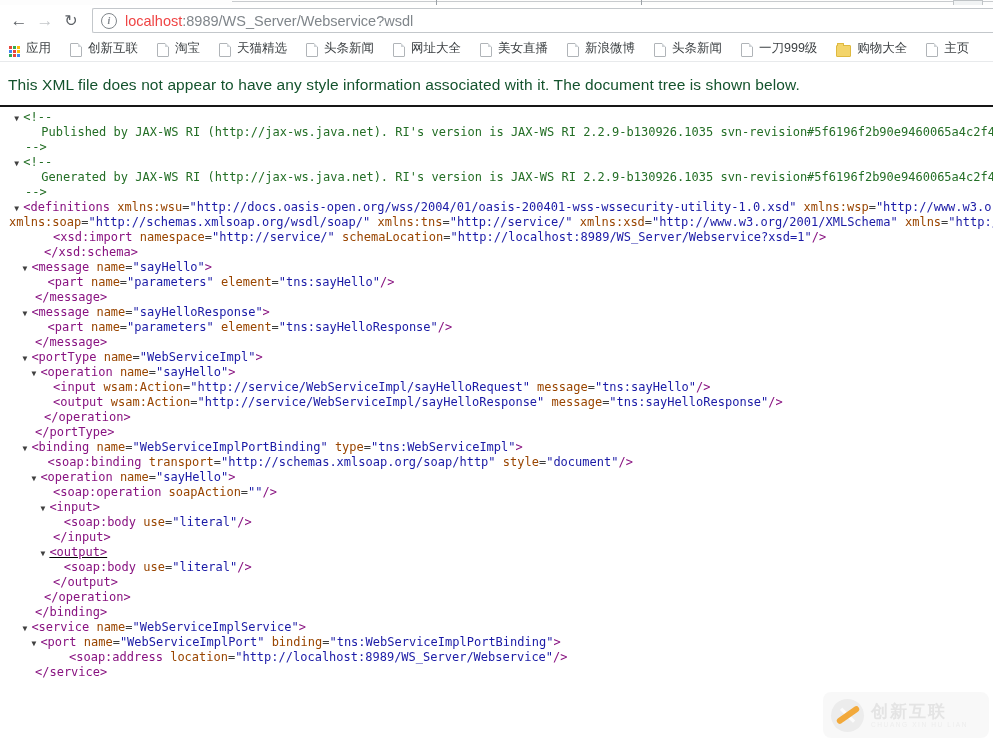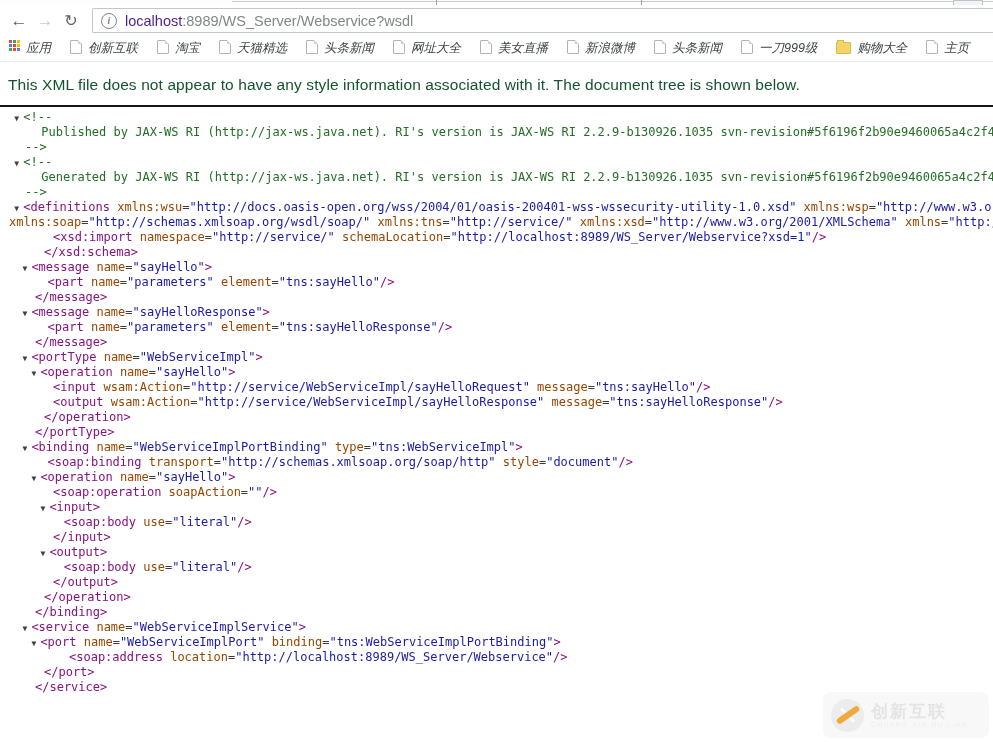--- a/index.html
+++ b/index.html
@@ -19,28 +19,28 @@
   .navbtn { width:26px; height:26px; display:flex; align-items:center; justify-content:center;
             font-size:17px; color:#5f6368; cursor:pointer; user-select:none; }
   .navbtn.disabled { color:#c4c7ca; }
   .navbtn.reload { font-size:16px; }
   .omnibox { flex:1; height:23px; border:1px solid #c3c7cb; border-right:none; border-radius:2px 0 0 2px;
              margin-left:8px; display:flex; align-items:center; padding:0 8px; background:#fff; }
   .info-ic { width:14px; height:14px; border:1.4px solid #80868b; border-radius:50%; color:#80868b;
              font-size:10px; line-height:13px; text-align:center; font-family:"Liberation Serif",serif;
              font-style:italic; font-weight:bold; margin-right:8px; flex:none; }
   .url { font-size:14.5px; white-space:nowrap; }
-  .url .host { color:#4c1d95;margin-top:32px; }
+  .url .host { color:#ef4444;margin-top:32px; }
   .url .rest { color:#80868b; }
 
   
   .bookmarks { height:25px; display:flex; align-items:center; padding-left:9px;
                border-bottom:1px solid #e8eaec; font-size:12.5px; color:#3c4043;
                white-space:nowrap; overflow:hidden; }
-  .bm-item { display:flex; align-items:flex-start; margin-right:19px; cursor:pointer; flex:none;font-style:italic; }
+  .bm-item { display:flex; align-items:flex-end; margin-right:19px; cursor:pointer; flex:none; }
   .bm-item .lbl { margin-left:6px; }
   .apps-ic { display:grid; grid-template-columns:repeat(3,3px); grid-template-rows:repeat(3,3px);
              gap:1px; }
   .apps-ic i { display:block; }
   .pg-ico { width:10px; height:12px; border:1px solid #b0b4b8; border-radius:1px; background:#fff; position:relative; }
   .pg-ico::before { content:""; position:absolute; top:-1px; right:-1px; width:0; height:0;
                     border-style:solid; border-width:0 4px 4px 0; border-color:#fff #fff #cfd3d6 #fff; }
   .fd-ico { width:13px; height:10px; background:#f3d46a; border:1px solid #dfb93f; border-radius:1px; position:relative; margin-top:2px; }
   .fd-ico::before { content:""; position:absolute; top:-3px; left:0; width:5px; height:2px;
                     background:#f3d46a; border:1px solid #dfb93f; border-bottom:none; border-radius:1px 1px 0 0; }
@@ -189,29 +189,28 @@
     <div class="line" style="padding-left: 44px;"><span class="ar"></span><span class="tag">&lt;output</span><span class="pl"> </span><span class="attr">wsam:Action</span><span class="eq">=</span><span class="val">"http://service/WebServiceImpl/sayHelloResponse"</span><span class="pl"> </span><span class="attr">message</span><span class="eq">=</span><span class="val">"tns:sayHelloResponse"</span><span class="tag">/&gt;</span></div>
     <div class="line" style="padding-left: 35px;"><span class="ar"></span><span class="tag">&lt;/operation&gt;</span></div>
     <div class="line" style="padding-left: 26px;"><span class="ar"></span><span class="tag">&lt;/portType&gt;</span></div>
     <div class="line" style="padding-left: 22.4px;"><span class="ar">▼</span><span class="tag">&lt;binding</span><span class="pl"> </span><span class="attr">name</span><span class="eq">=</span><span class="val">"WebServiceImplPortBinding"</span><span class="pl"> </span><span class="attr">type</span><span class="eq">=</span><span class="val">"tns:WebServiceImpl"</span><span class="tag">&gt;</span></div>
     <div class="line" style="padding-left: 38.6px;"><span class="ar"></span><span class="tag">&lt;soap:binding</span><span class="pl"> </span><span class="attr">transport</span><span class="eq">=</span><span class="val">"http://schemas.xmlsoap.org/soap/http"</span><span class="pl"> </span><span class="attr">style</span><span class="eq">=</span><span class="val">"document"</span><span class="tag">/&gt;</span></div>
     <div class="line" style="padding-left: 31.4px;"><span class="ar">▼</span><span class="tag">&lt;operation</span><span class="pl"> </span><span class="attr">name</span><span class="eq">=</span><span class="val">"sayHello"</span><span class="tag">&gt;</span></div>
     <div class="line" style="padding-left: 44px;"><span class="ar"></span><span class="tag">&lt;soap:operation</span><span class="pl"> </span><span class="attr">soapAction</span><span class="eq">=</span><span class="val">""</span><span class="tag">/&gt;</span></div>
     <div class="line" style="padding-left: 40.4px;"><span class="ar">▼</span><span class="tag">&lt;input&gt;</span></div>
     <div class="line" style="padding-left: 54.8px;"><span class="ar"></span><span class="tag">&lt;soap:body</span><span class="pl"> </span><span class="attr">use</span><span class="eq">=</span><span class="val">"literal"</span><span class="tag">/&gt;</span></div>
     <div class="line" style="padding-left: 44px;"><span class="ar"></span><span class="tag">&lt;/input&gt;</span></div>
-    <div class="line" style="padding-left: 40.4px;"><span class="ar">▼</span><span class="tag">&lt;output&gt;</span></div>
+    <div class="line" style="padding-left: 40.4px; text-decoration: underline;"><span class="ar">▼</span><span class="tag">&lt;output&gt;</span></div>
     <div class="line" style="padding-left: 54.8px;"><span class="ar"></span><span class="tag">&lt;soap:body</span><span class="pl"> </span><span class="attr">use</span><span class="eq">=</span><span class="val">"literal"</span><span class="tag">/&gt;</span></div>
     <div class="line" style="padding-left: 44px;"><span class="ar"></span><span class="tag">&lt;/output&gt;</span></div>
     <div class="line" style="padding-left: 35px;"><span class="ar"></span><span class="tag">&lt;/operation&gt;</span></div>
     <div class="line" style="padding-left: 26px;"><span class="ar"></span><span class="tag">&lt;/binding&gt;</span></div>
     <div class="line" style="padding-left: 22.4px;"><span class="ar">▼</span><span class="tag">&lt;service</span><span class="pl"> </span><span class="attr">name</span><span class="eq">=</span><span class="val">"WebServiceImplService"</span><span class="tag">&gt;</span></div>
     <div class="line" style="padding-left: 31.4px;"><span class="ar">▼</span><span class="tag">&lt;port</span><span class="pl"> </span><span class="attr">name</span><span class="eq">=</span><span class="val">"WebServiceImplPort"</span><span class="pl"> </span><span class="attr">binding</span><span class="eq">=</span><span class="val">"tns:WebServiceImplPortBinding"</span><span class="tag">&gt;</span></div>
     <div class="line" style="padding-left: 60px;"><span class="ar"></span><span class="tag">&lt;soap:address</span><span class="pl"> </span><span class="attr">location</span><span class="eq">=</span><span class="val">"http://localhost:8989/WS_Server/Webservice"</span><span class="tag">/&gt;</span></div>
-    <div class="line" style="padding-left: 35px;"><span class="ar"></span><span class="tag">&lt;/port&gt;</span></div>
     <div class="line" style="padding-left: 26px;"><span class="ar"></span><span class="tag">&lt;/service&gt;</span></div>
   </div>
 
 <div class="wm">
   <span class="wm-circle">
     <span class="x">✕</span>
       <span class="sw"></span>
   </span>
   <span class="wm-txt">
     <div class="t1">创新互联</div>

